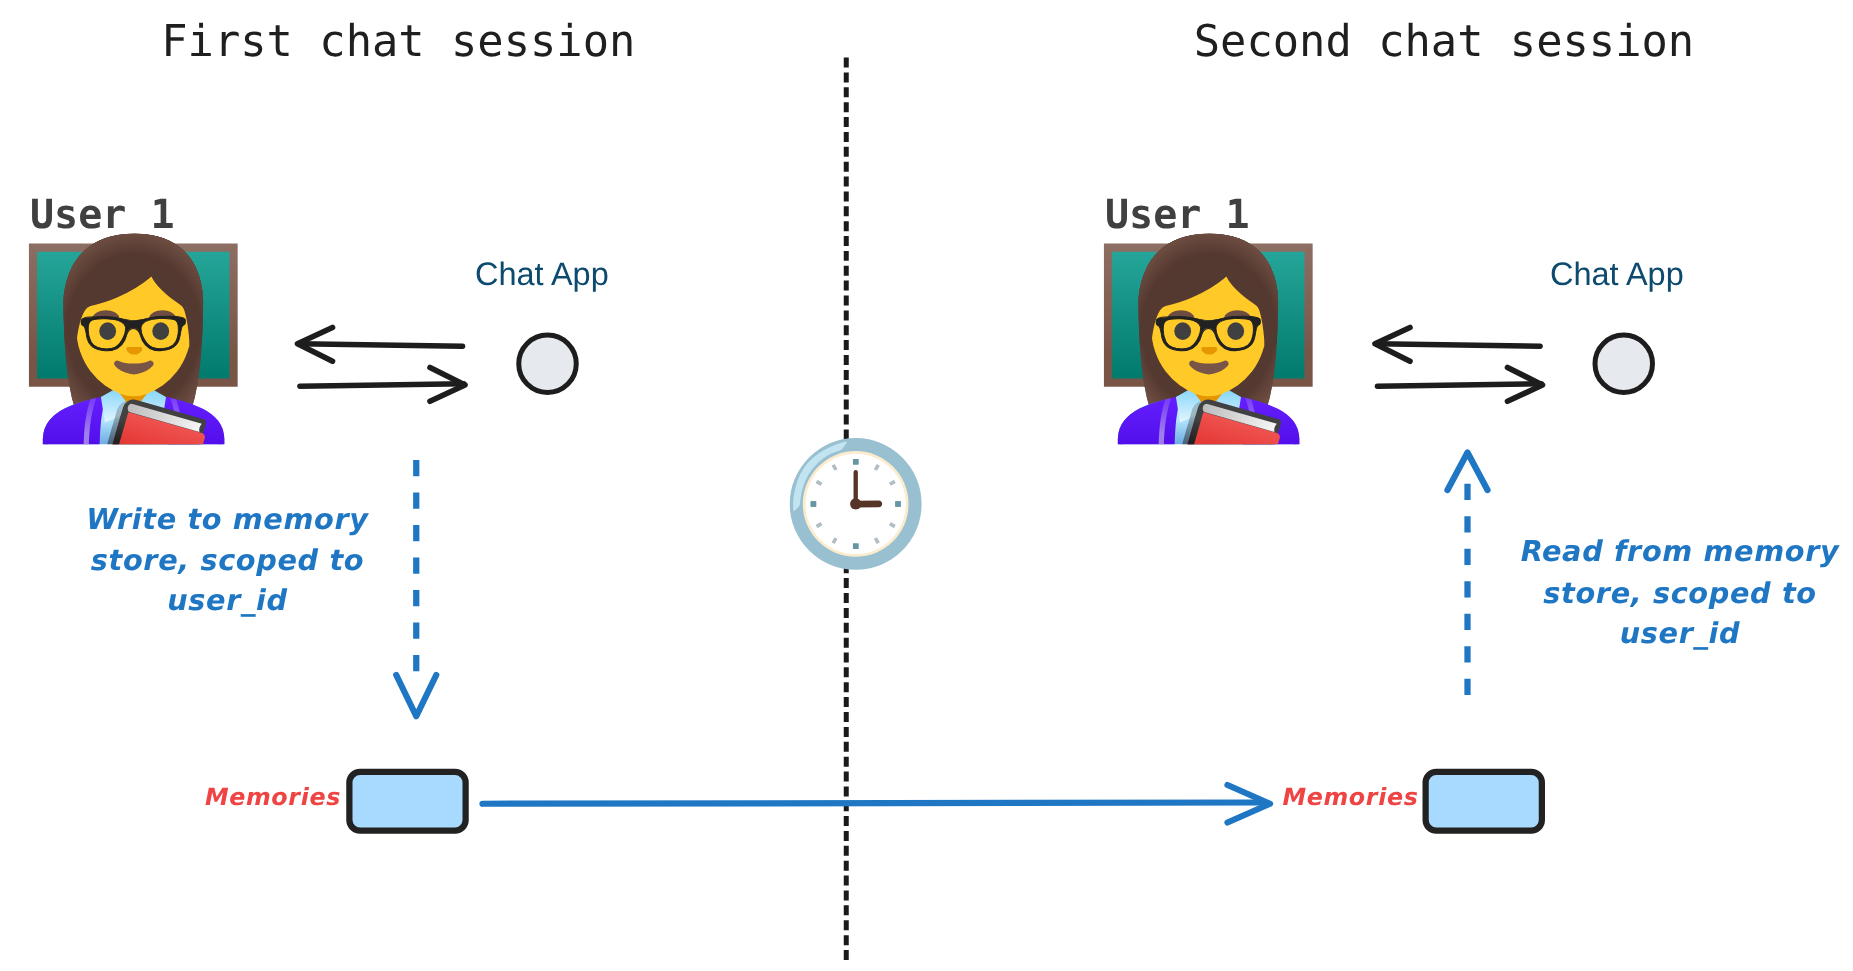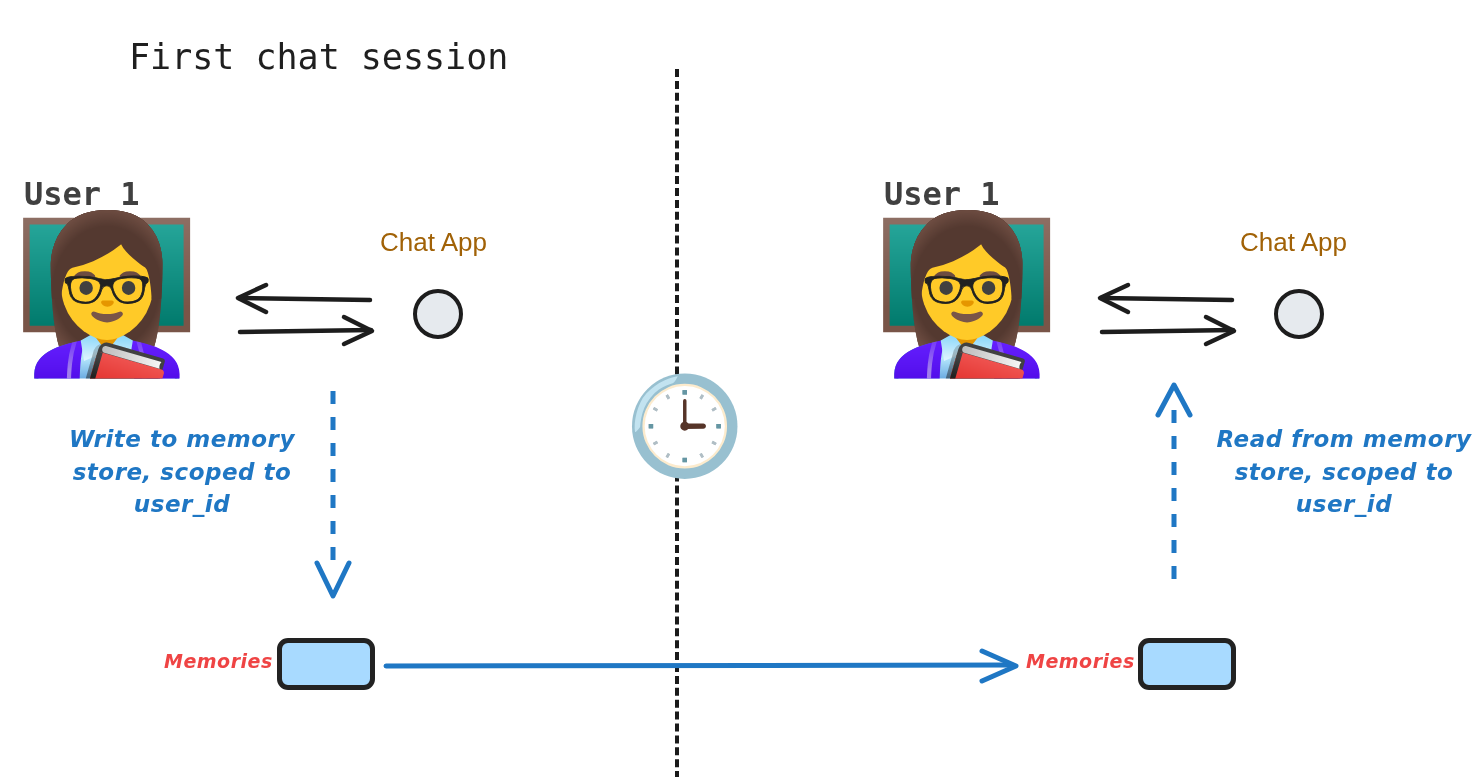--- a/index.html
+++ b/index.html
@@ -10,21 +10,21 @@
   body {
     font-family: "Liberation Sans", sans-serif;
   }
   #canvas {
     position: relative;
     width: 1482px;
     height: 777px;
     background: #ffffff;
     overflow: hidden;
   }
-  .abs { position: absolute; margin-top: 23px; }
+  .abs { position: absolute; }
 
   
   .session-title {
     font-family: "DejaVu Sans Mono", "Liberation Mono", monospace;
     font-size: 35px;
     color: #1f1f1f;
     letter-spacing: 0px;
     white-space: nowrap;
   }
 
@@ -39,21 +39,21 @@
 
   
   .hand {
     font-family: "DejaVu Sans", sans-serif;
     font-style: italic;
     font-weight: 600;
     letter-spacing: 0.5px;
   }
   .chat-app-label {
     font-size: 26px;
-    color: #a16207;
+    color: #0c4a6e;
     white-space: nowrap;
   }
   .memories-label {
     font-size: 19px;
     color: #ef4444;
     white-space: nowrap;
   }
   .note-text {
     font-size: 23px;
     color: #1f77c4;
@@ -104,20 +104,21 @@
 
   svg { display: block; overflow: visible; }
 </style>
 </head>
 <body>
 
 <div id="canvas">
 
   <div class="abs session-title" style="left:129px; top:14px;">First chat session</div>
 
+  <div class="abs session-title" style="left:955px; top:14px;">Second chat session</div>
 
   <div class="abs divider" style="left:675px; top:46px;"></div>
 
   <div class="abs clock" style="left:625px; top:355px;">🕒</div>
 
   <div class="abs user-label" style="left:24px; top:152px;">User 1</div>
 
   <div class="abs avatar" style="left:12px; top:196px;">👩‍🏫</div>
 
   <div class="abs chat-app-label" style="left:380px; top:204px;">Chat App</div>
@@ -178,21 +179,21 @@
     </svg>
   </div>
 
   <div class="abs" style="left:1152px; top:362px;">
     <svg width="44" height="196" viewBox="0 0 44 196">
       <path d="M22 194 L22 16" stroke="#1f77c4" stroke-width="5" fill="none" stroke-dasharray="13,13" stroke-linecap="butt"></path>
       <path d="M6 30 L22 0 L38 30" stroke="#1f77c4" stroke-width="5" fill="none" stroke-linecap="round" stroke-linejoin="round"></path>
     </svg>
   </div>
 
-  <div class="abs note-text hand" style="left:1210px; top:400px; width:268px;">Read from memory
+  <div class="abs note-text hand" style="left:1210px; top:426px; width:268px;">Read from memory
 store, scoped to
 user_id</div>
 
   <div class="abs memories-label hand" style="left:1026px; top:627px;">Memories</div>
 
   <div class="abs memory-box" style="left:1138px; top:615px;"></div>
 
 </div>
 
 </body></html>

